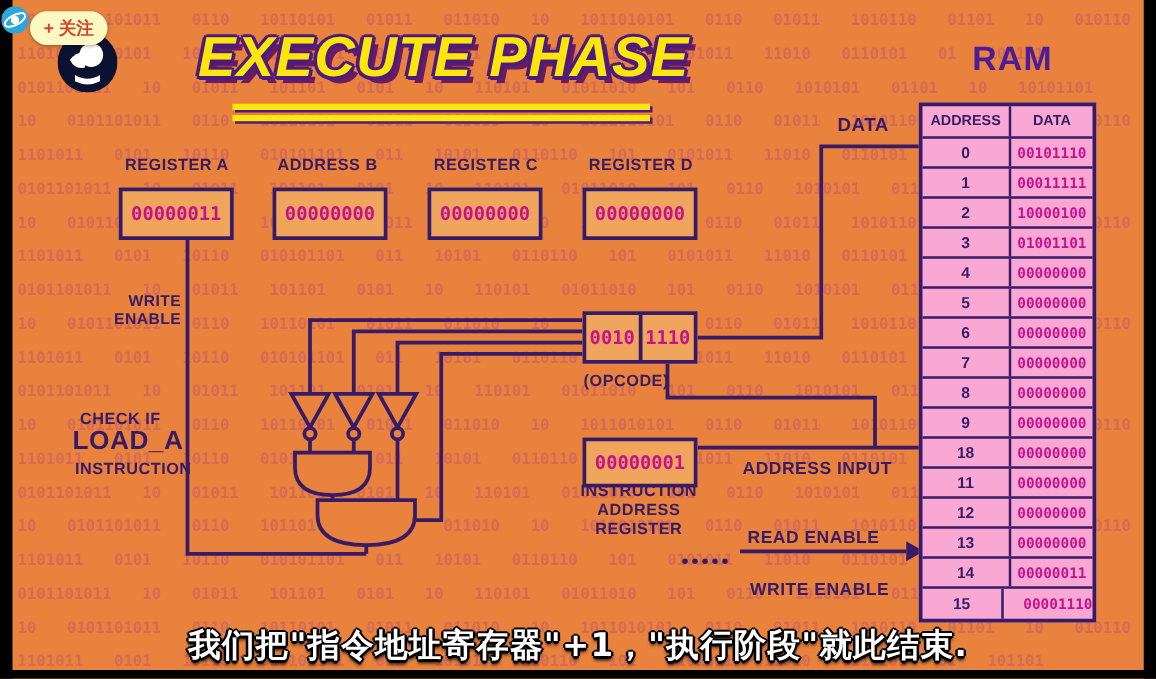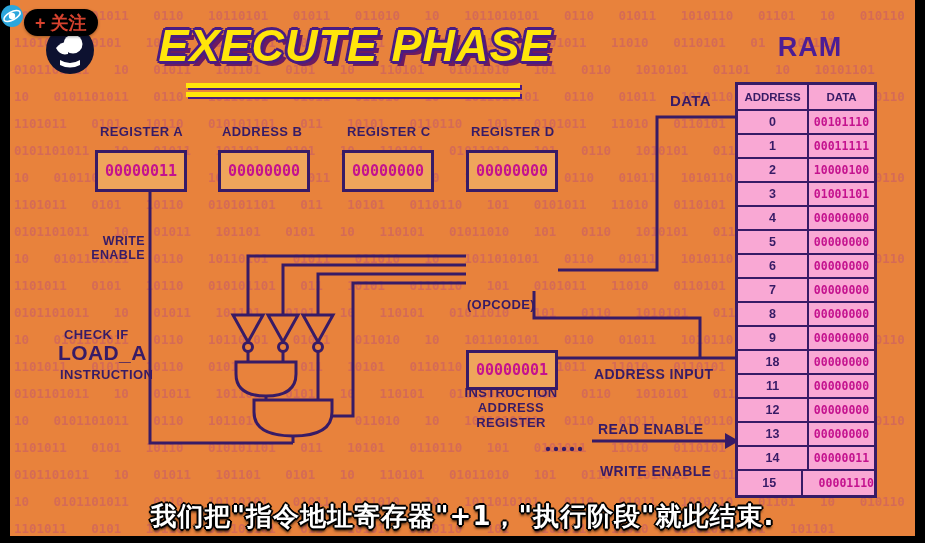--- a/index.html
+++ b/index.html
@@ -69,22 +69,22 @@
   .ram-row:last-child{ border-bottom:none;gap:16px; }
   .ram-addr{ width:71px; border-right:2px solid #371B66; display:flex; align-items:center;
     justify-content:center; font-weight:bold; font-size:12.5px; color:#371B66; }
   .ram-data{ flex:1; display:flex; align-items:center; justify-content:center;
     font:bold 11.5px "DejaVu Sans Mono", monospace; color:#C4128E; }
 
   
   .globe{ position:absolute; left:1px; top:5px; width:22px; height:22px; z-index:30; }
   .follow-btn{
     position:absolute; left:24px; top:9px; z-index:30; height:27px; padding:0 11px;
-    background:#000000; border:none; border-radius:14px; cursor:pointer;
-    font-weight:bold; font-size:18px; color:#d7422e; box-shadow:0 1px 3px rgba(0,0,0,.35);
+    background:#fef9c3; border:none; border-radius:14px; cursor:pointer;
+    font-weight:bold; font-size:14px; color:#d7422e; box-shadow:0 1px 3px rgba(0,0,0,.35);
   }
   .avatar{ position:absolute; left:46px; top:26px; width:48px; height:48px; z-index:29; cursor:pointer; }
 
   
   .subtitle{
     position:absolute; left:0; right:0; top:499px; z-index:25; text-align:center;
     font-weight:bold; font-size:26px; color:#fff; letter-spacing:1px;
     font-family:"DejaVu Sans", "Liberation Sans", sans-serif;
     text-shadow:-2px 0 0 #000, 2px 0 0 #000, 0 -2px 0 #000, 0 2px 0 #000,
       -1px -1px 0 #000, 1px 1px 0 #000, 1px -1px 0 #000, -1px 1px 0 #000, 0 3px 3px #000;
@@ -145,20 +145,25 @@
 
   <div class="dbox reg-box" style="left:95px;">00000011</div>
   <div class="dbox reg-box" style="left:218px;">00000000</div>
   <div class="dbox reg-box" style="left:342px;">00000000</div>
   <div class="dbox reg-box" style="left:466px;">00000000</div>
 
   <div class="lbl" style="left:670px; top:92px; font-size:15px;">DATA</div>
   <div class="lbl" style="left:60px; top:234px; width:85px; text-align:right; font-size:12.5px;">WRITE ENABLE</div>
 
 
+  <div class="dbox ir-box">
+    <div class="ir-cell">0010</div>
+    <div class="ir-div"></div>
+    <div class="ir-cell">1110</div>
+  </div>
   <div class="lbl lbl-c" style="left:451px; top:297px; width:100px;">(OPCODE)</div>
 
   <div class="lbl" style="left:64px; top:327px; font-size:13px;">CHECK IF</div>
   <div class="lbl" style="left:58px; top:341px; font-size:21px;">LOAD_A</div>
   <div class="lbl" style="left:60px; top:367px; font-size:13px;">INSTRUCTION</div>
 
   <div class="dbox iar-box">00000001</div>
   <div class="lbl lbl-c" style="left:446px; top:385px; width:130px; line-height:15px;">INSTRUCTION ADDRESS REGISTER</div>
 
   <div class="lbl" style="left:594px; top:366px; font-size:14px;">ADDRESS INPUT</div>

